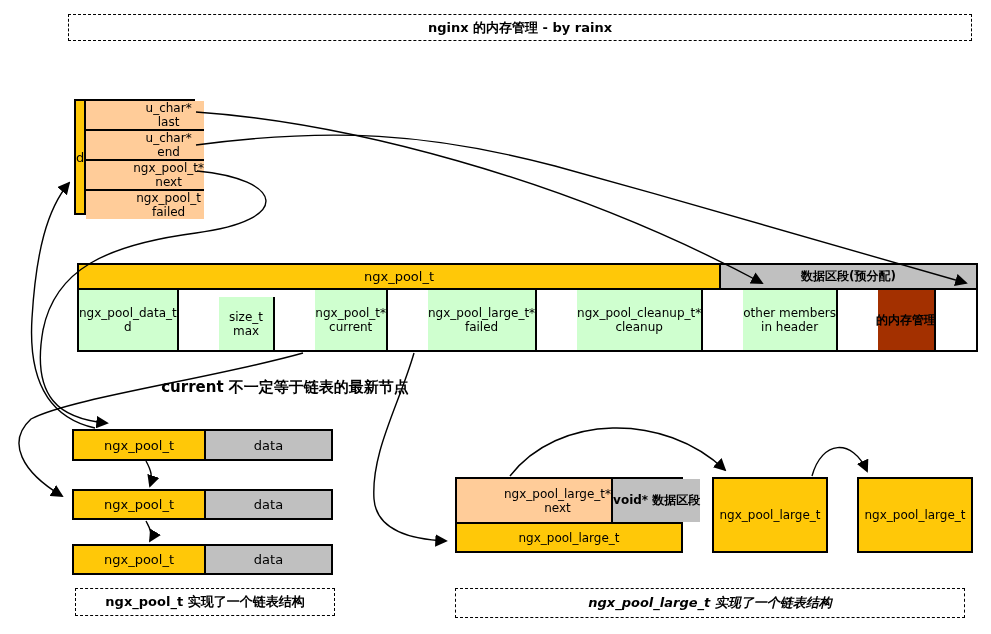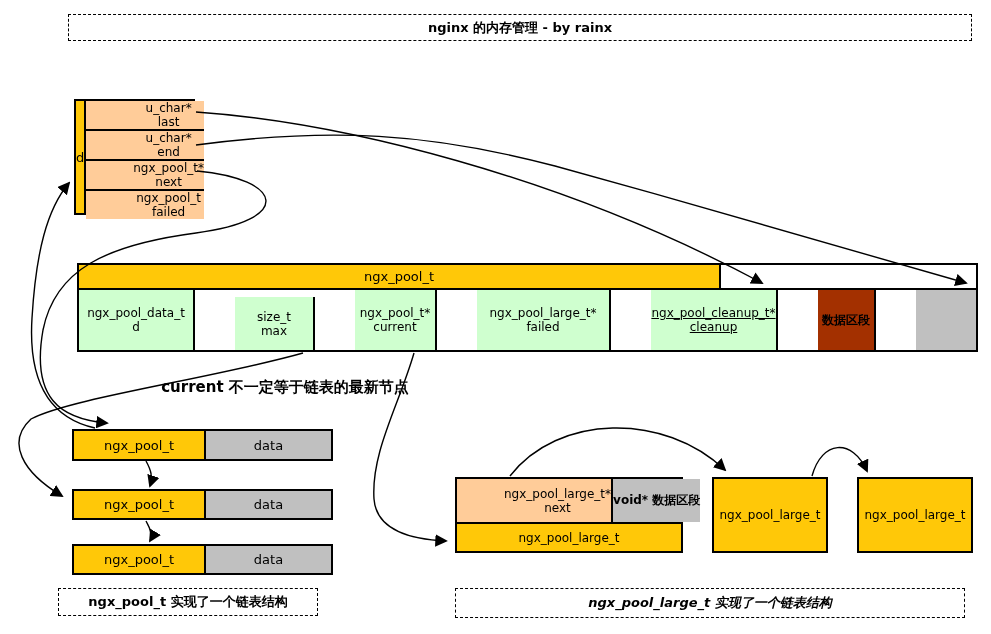--- a/index.html
+++ b/index.html
@@ -50,65 +50,70 @@
       </div>
       <div class="peach cell2" style="flex:1;">
         <span>ngx_pool_t</span>
         <span>failed</span>
       </div>
     </div>
   </div>
 
   <div class="abs bordered flexrow" style="left:77px;top:263px;width:901px;height:27px;">
     <div class="yellow center divR lbl13" style="width:640px;">ngx_pool_t</div>
+    <div class="gray center lbl12 boldcn" style="flex:1;">数据区段(预分配)</div>
   </div>
 
   <div class="abs bordered flexrow" style="left:77px;top:288px;width:901px;height:64px;gap:40px;">
     <div class="green cell2 divR" style="width:114px;">
       <span>ngx_pool_data_t</span>
       <span>d</span>
     </div>
     <div class="green cell2 divR" style="width:78px;margin-top:7px;">
       <span>size_t</span>
       <span>max</span>
     </div>
     <div class="green cell2 divR" style="width:80px;">
       <span>ngx_pool_t*</span>
       <span>current</span>
     </div>
     <div class="green cell2 divR" style="width:132px;">
       <span>ngx_pool_large_t*</span>
       <span>failed</span>
     </div>
-    <div class="green cell2 divR" style="width:125px;text-decoration:underline;">
+    <div class="green cell2 divR" style="width:125px;">
       <span>ngx_pool_cleanup_t*</span>
       <span>cleanup</span>
     </div>
-    <div class="red center divR lbl12 boldcn" style="width:56px;">数据区段</div>
+    <div class="green cell2 divR" style="width:109px;">
+      <span>other members</span>
+      <span>in header</span>
+    </div>
+    <div class="red center divR lbl12 boldcn" style="width:56px;">的内存管理</div>
     <div class="gray" style="flex:1;"></div>
   </div>
 
   <div class="abs note" style="left:150px;top:378px;width:270px;">current 不一定等于链表的最新节点</div>
 
   <div class="abs bordered flexrow" style="left:72px;top:429px;width:261px;height:32px;">
     <div class="yellow center divR lbl13" style="width:130px;">ngx_pool_t</div>
     <div class="gray center lbl13" style="flex:1;">data</div>
   </div>
 
   <div class="abs bordered flexrow" style="left:72px;top:489px;width:261px;height:31px;">
     <div class="yellow center divR lbl13" style="width:130px;">ngx_pool_t</div>
     <div class="gray center lbl13" style="flex:1;">data</div>
   </div>
 
   <div class="abs bordered flexrow" style="left:72px;top:544px;width:261px;height:31px;">
     <div class="yellow center divR lbl13" style="width:130px;">ngx_pool_t</div>
     <div class="gray center lbl13" style="flex:1;">data</div>
   </div>
 
-  <div class="abs dashedbox" style="left:58px;top:588px;width:260px;height:28px;">ngx_pool_t 实现了一个链表结构</div>
+  <div class="abs dashedbox" style="left:75px;top:588px;width:260px;height:28px;">ngx_pool_t 实现了一个链表结构</div>
 
   <div class="abs bordered" style="left:455px;top:477px;width:228px;height:76px;">
     <div class="flexrow" style="height:43px;border-bottom:2px solid #000;">
       <div class="peach cell2 divR" style="width:109px;">
         <span>ngx_pool_large_t*</span>
         <span>next</span>
       </div>
       <div class="gray center lbl12 boldcn" style="flex:1;">void* 数据区段</div>
     </div>
     <div class="yellow center lbl12" style="height:27px;">ngx_pool_large_t</div>

